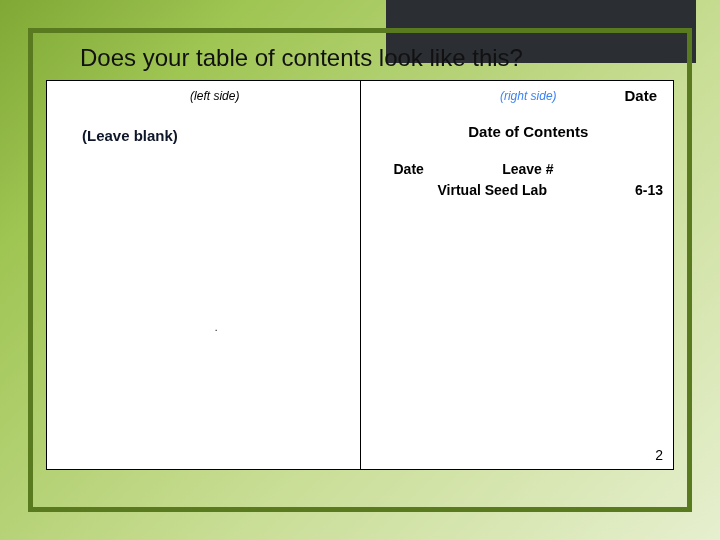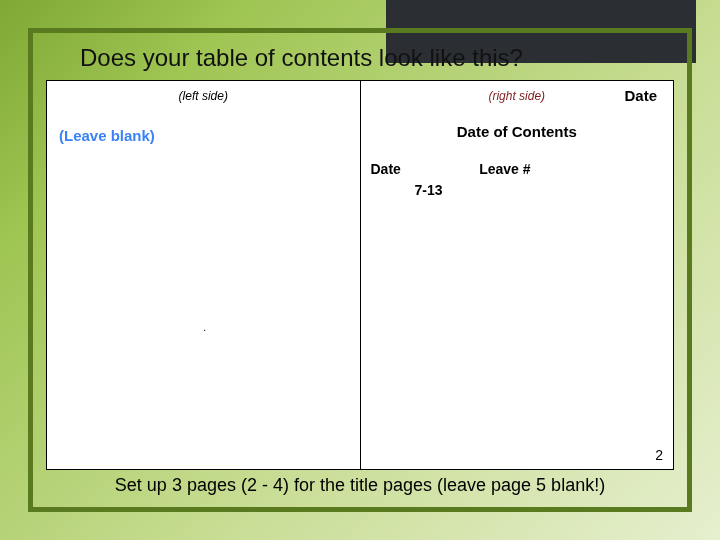--- a/index.html
+++ b/index.html
@@ -32,45 +32,46 @@
     position: absolute;
     top: 80px; left: 46px; right: 46px;
     height: 390px;
     background: #fff;
     border: 1px solid #000;
     display: flex;
   }
   .page-left, .page-right {
     flex: 1;
     position: relative;
+    margin-left: 23px;
   }
   .page-left { border-right: 1px solid #000; }
   .left-label {
     position: absolute;
     top: 8px; left: 0; right: 0;
     text-align: center;
     font-size: 12px;
     font-style: italic;
     color: #000;
   }
   .leave-blank {
     position: absolute;
     top: 46px; left: 12px;
     font-size: 15px;
     font-weight: bold;
-    color: #3b82f6;
+    color: #0f172a;
   }
   .right-header {
     position: absolute;
     top: 8px; left: 0; right: 0;
     display: flex;
     justify-content: center;
     font-size: 12px;
     font-style: italic;
-    color: #7f1d1d;
+    color: #3b82f6;
   }
   .date-top {
     position: absolute;
     top: 6px; right: 16px;
     font-size: 15px;
     font-weight: bold;
     color: #000;
   }
   .toc-title {
     position: absolute;
@@ -133,22 +134,22 @@
       <div class="right-header">(right side)</div>
       <div class="date-top">Date</div>
       <div class="toc-title">Date of Contents</div>
 
       <div class="toc-grid">
         <div class="toc-row">
           <div class="col-date">Date</div>
           <div class="col-page">Leave #</div>
         </div>
         <div class="toc-row">
-          <div class="col-page">7-13</div>
+          <div class="col-title">Virtual Seed Lab</div>
+          <div class="col-page">6-13</div>
         </div>
       </div>
 
       <div class="page-num">2</div>
     </div>
   </div>
 
-  <div class="footer-note">Set up 3 pages (2 - 4) for the title pages (leave page 5 blank!)</div>
 </div>
 
 </body></html>

